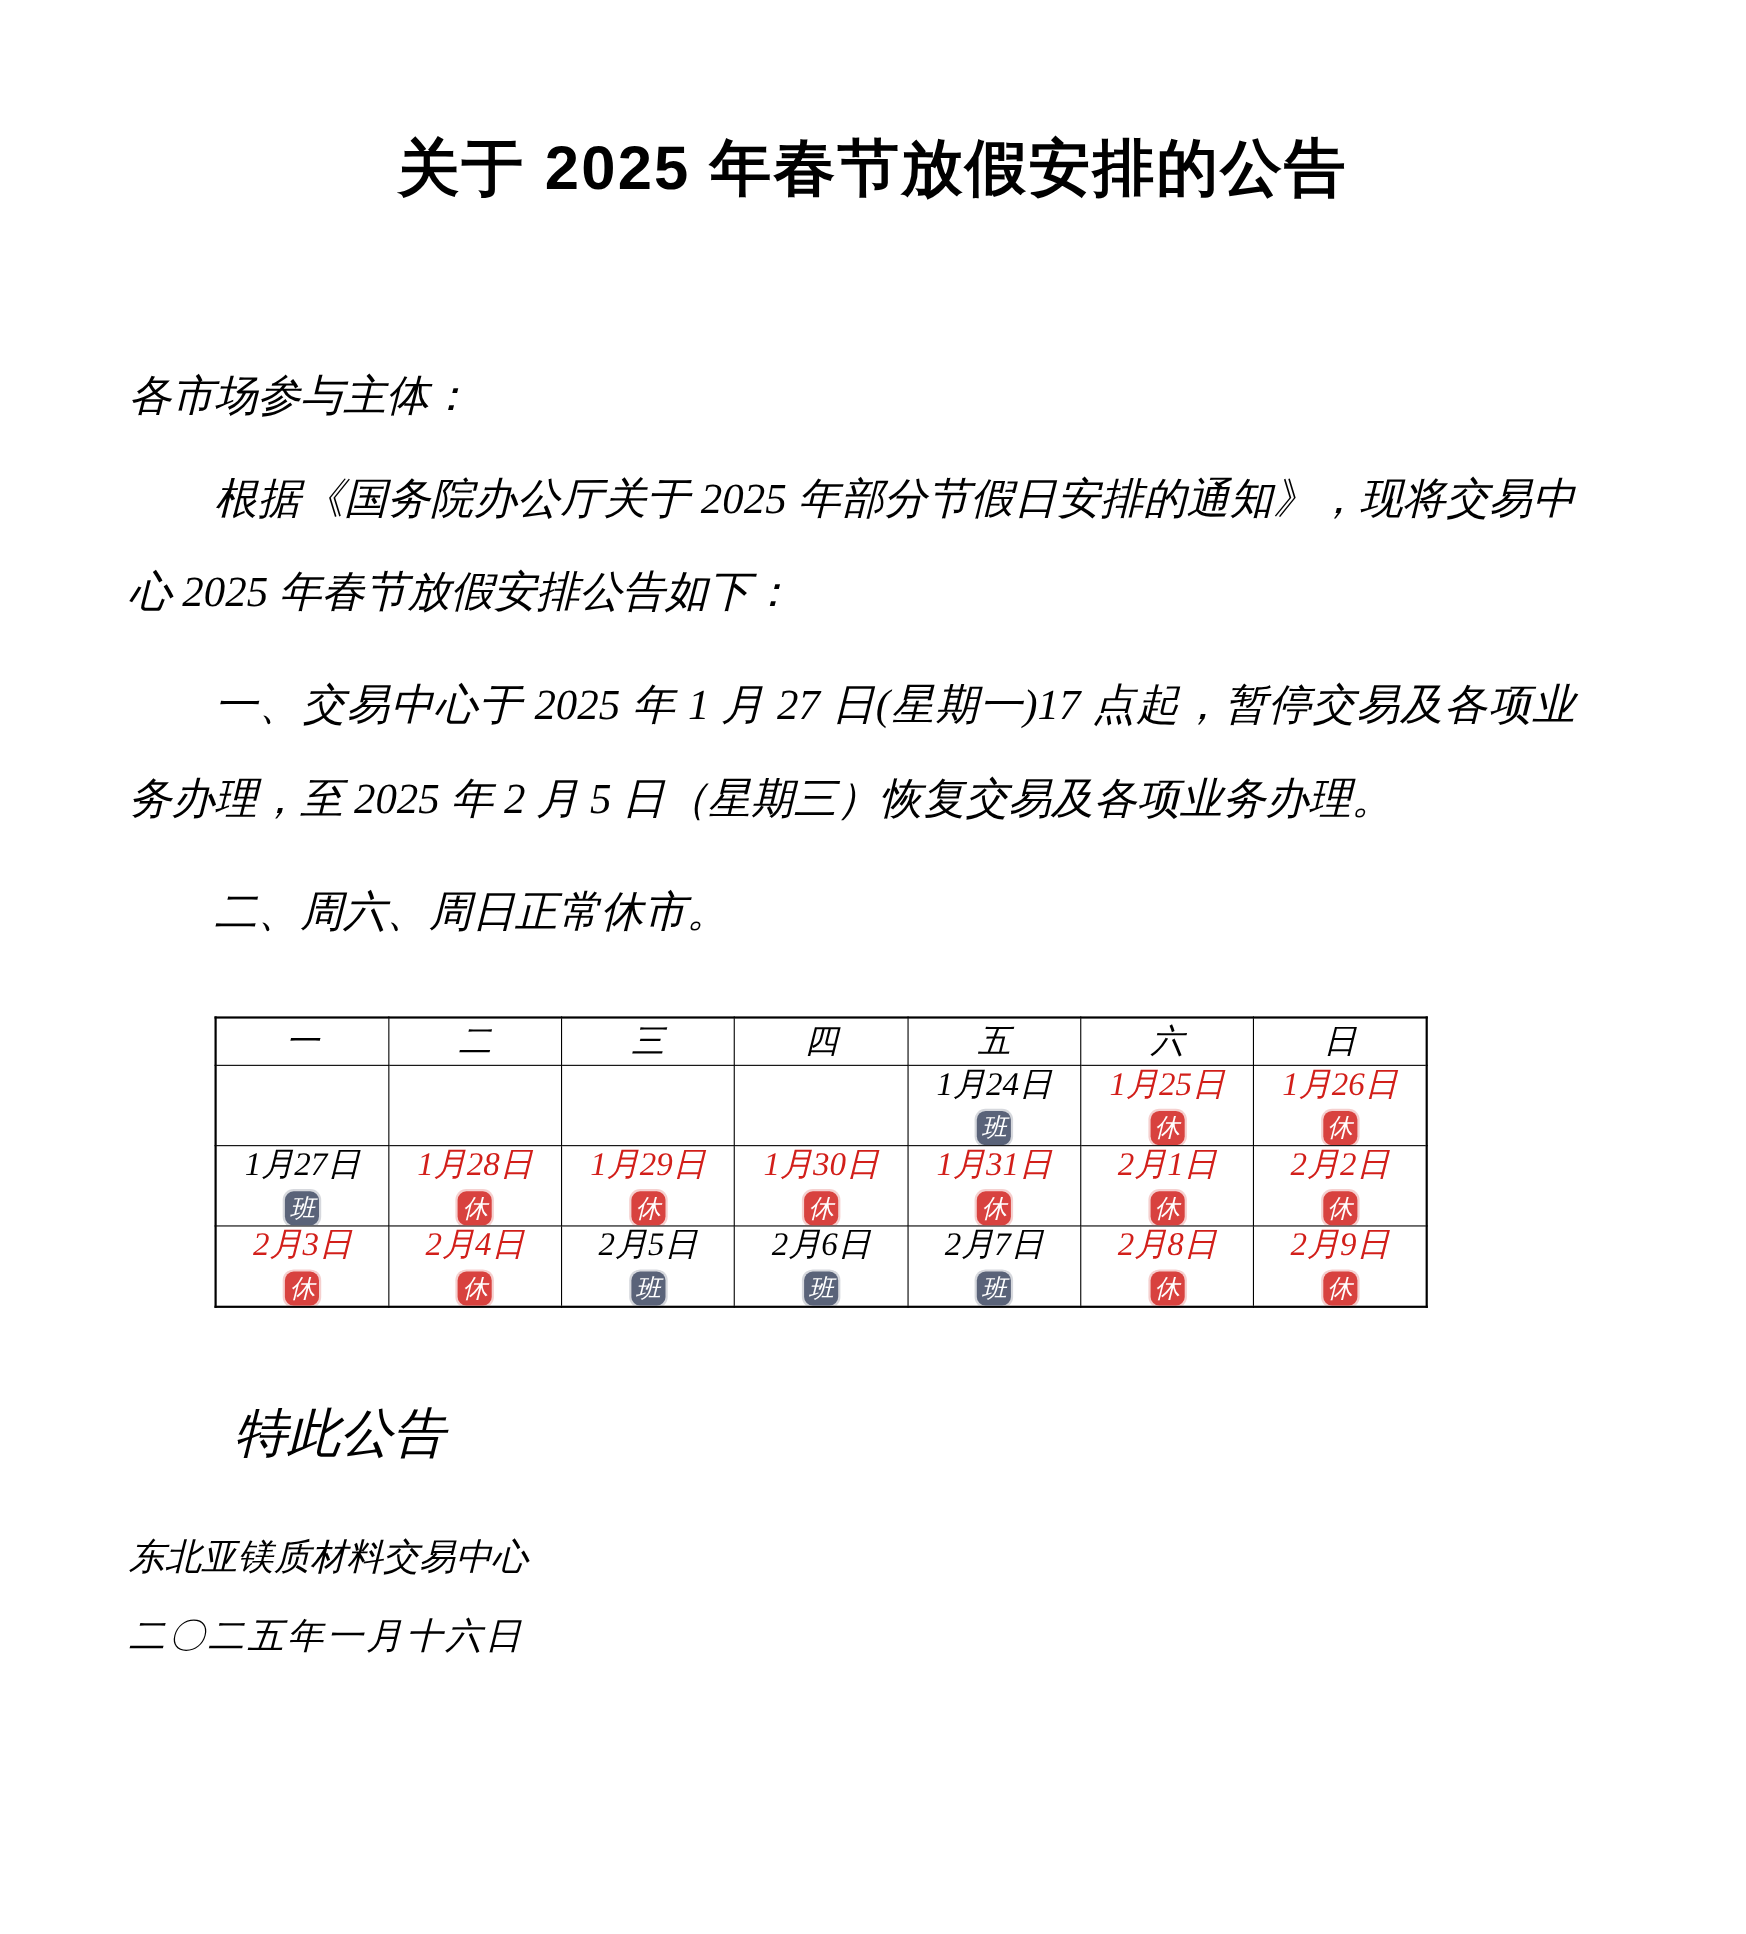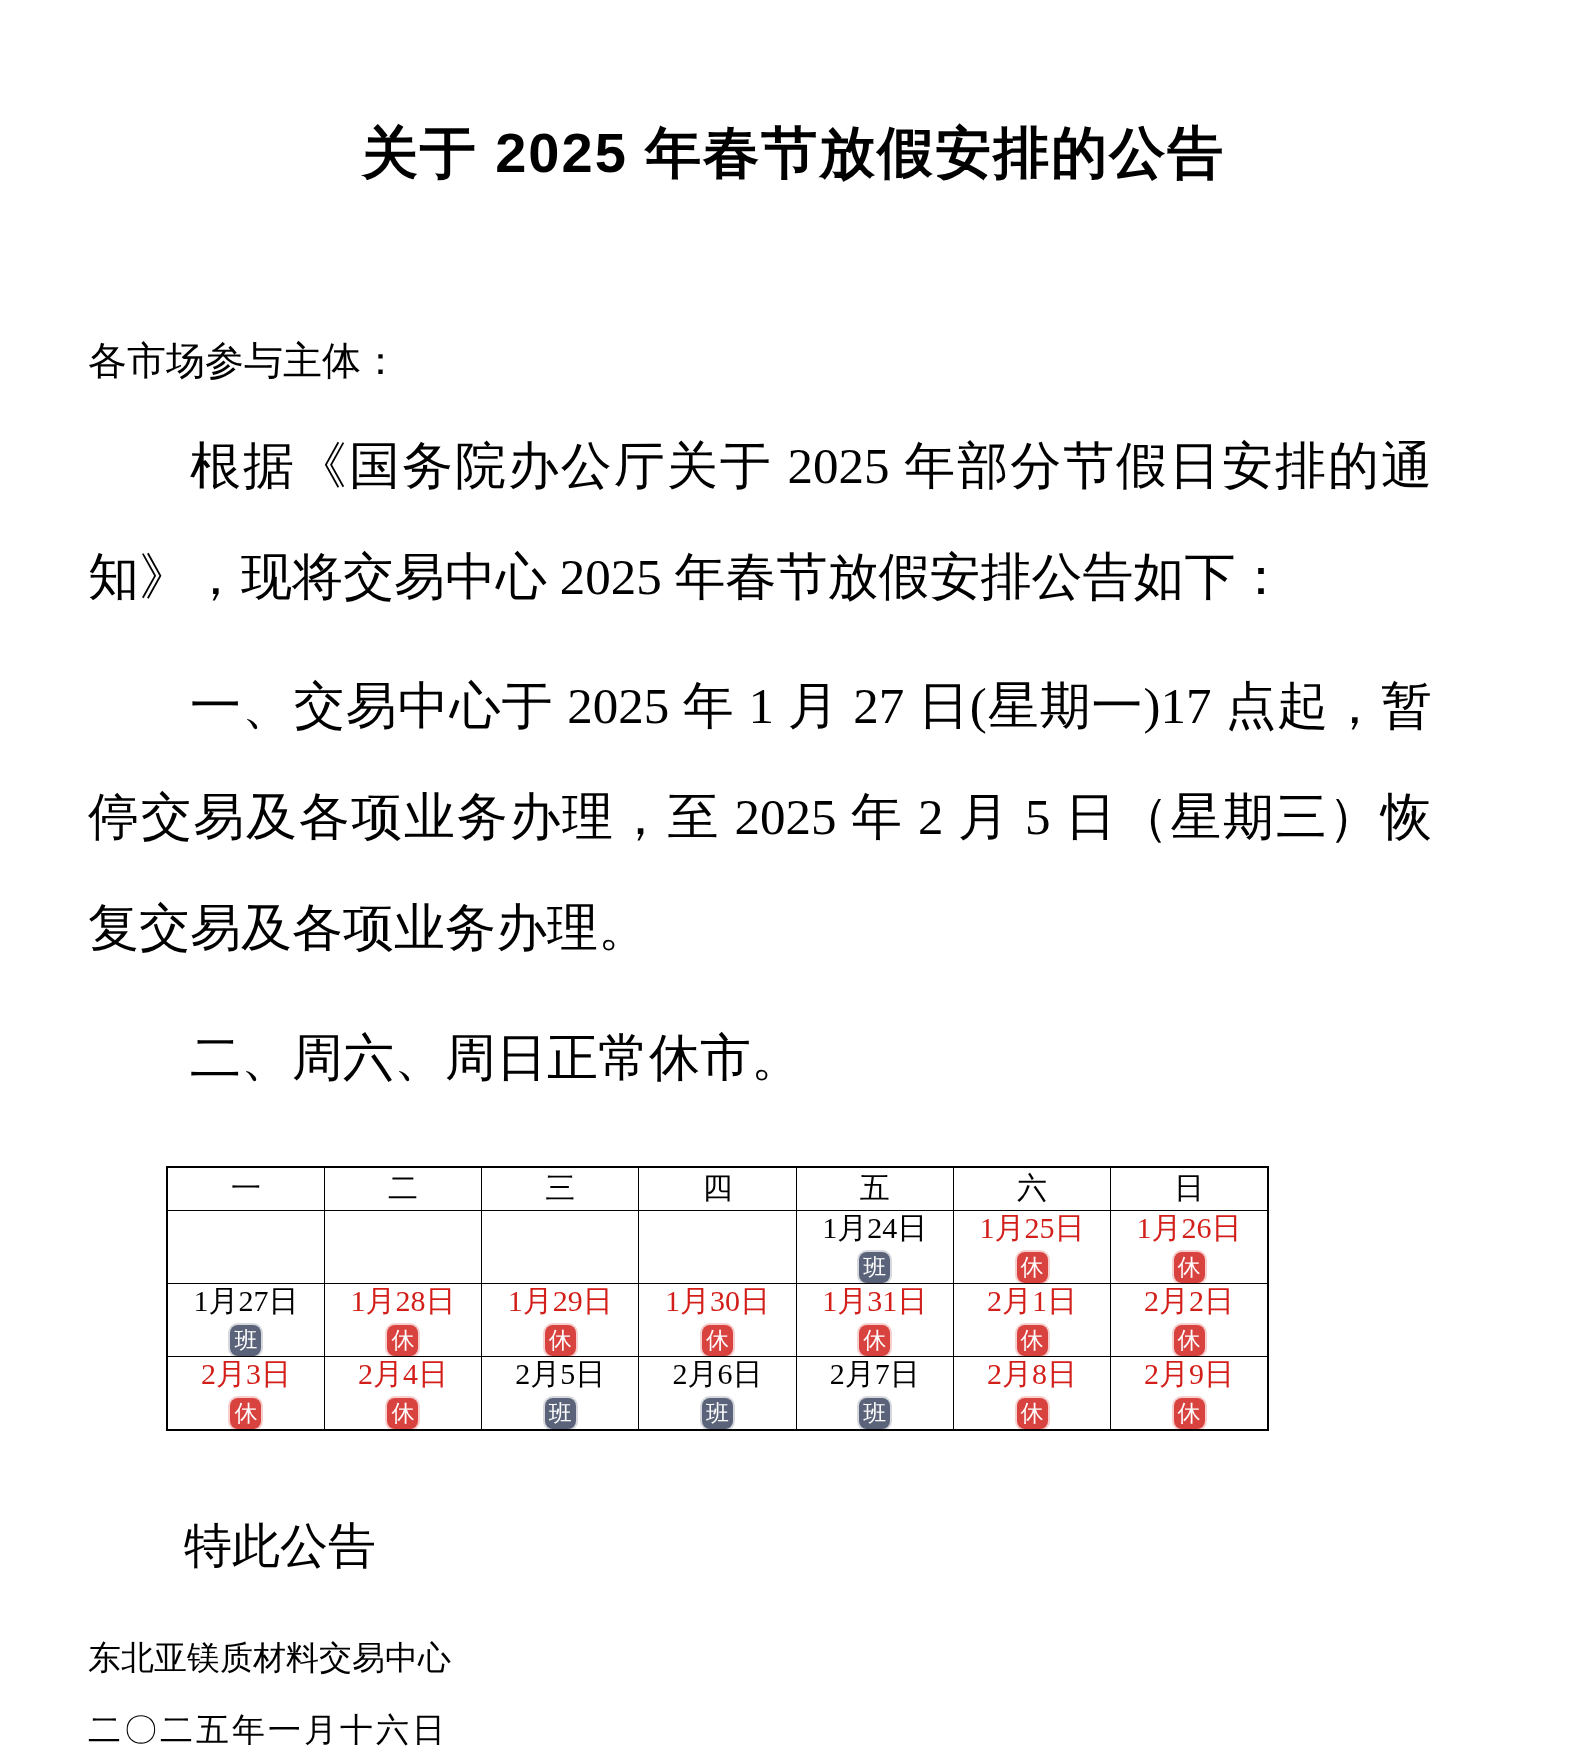--- a/index.html
+++ b/index.html
@@ -14,29 +14,29 @@
   }
   .doc-title {
     margin: 0;
     padding-top: 116px;
     text-align: center;
     font-family: "Liberation Sans", "DejaVu Sans", sans-serif;
     font-weight: 900;
     font-size: 56px;
     letter-spacing: 2px;
   }
-  .content { padding: 0 155px 0 88px; }
+  .content { padding: 0 155px 0 117px; font-style: italic; }
   .salutation {
     margin: 146px 0 0 0;
     font-size: 39px;
     line-height: 1.2;
   }
   .para {
     margin: 18px 0 0 0;
-    font-size: 51px;
+    font-size: 39px;
     line-height: 2.18;
     text-align: justify;
     text-indent: 2em;
   }
   .para.first { margin-top: 26px; }
   .calendar-wrap { margin: 52px 0 0 78px; }
   table.calendar {
     border-collapse: collapse;
     table-layout: fixed;
     width: 1103px;

